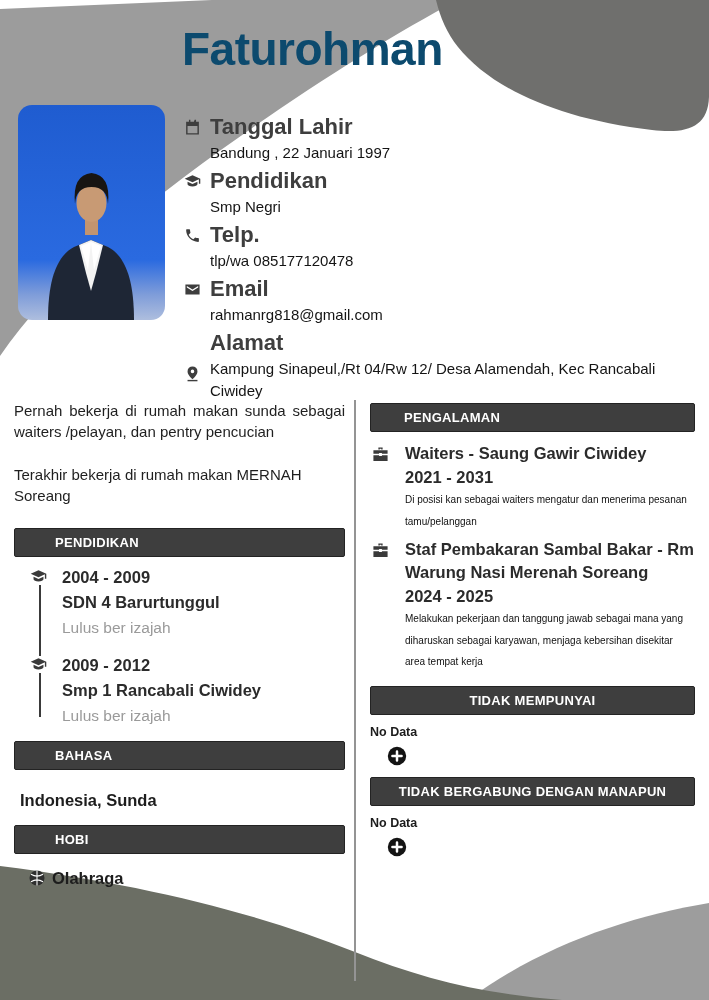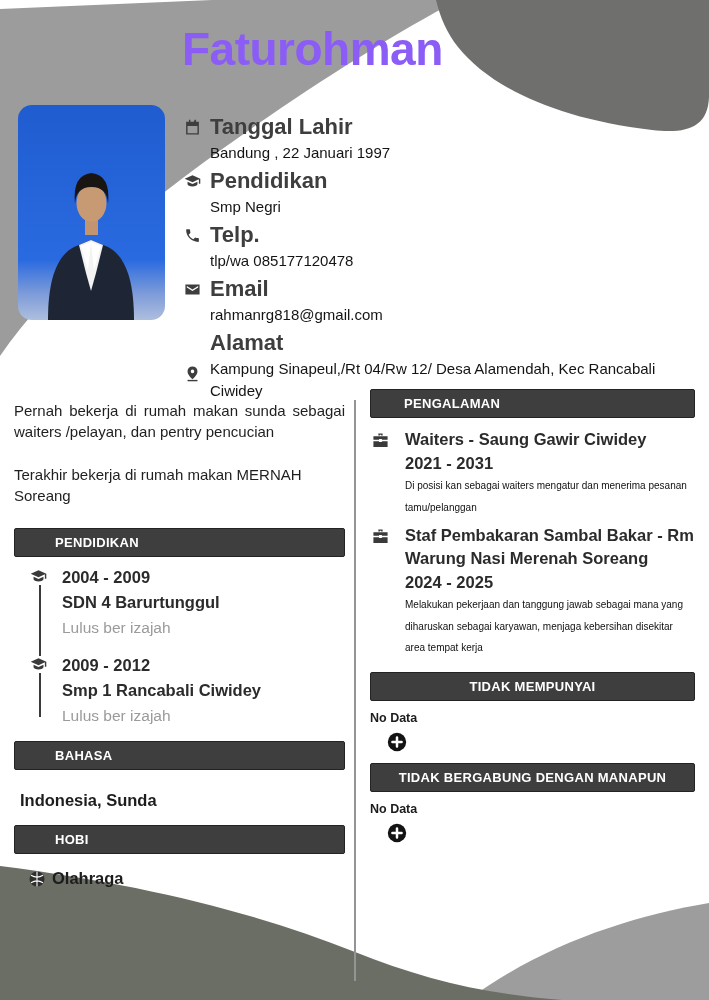--- a/index.html
+++ b/index.html
@@ -8,42 +8,42 @@
     background:#ffffff;overflow:hidden;
     font-family:"Liberation Sans","DejaVu Sans",sans-serif;
     color:#141414;
   }
   svg.bg{position:absolute;inset:0;z-index:0;}
   .content{position:absolute;inset:0;z-index:2;}
 
   
   .cv-name{
     position:absolute;left:182px;top:22px;
-    font-size:46px;font-weight:800;letter-spacing:-.5px;color:#8b5cf6;
+    font-size:46px;font-weight:800;letter-spacing:-.5px;color:#0c4a6e;
     white-space:nowrap;
   }
 
   
   .photo{
     position:absolute;left:18px;top:105px;width:147px;height:215px;
     border-radius:14px;overflow:hidden;
   }
   .photo svg{display:block;}
 
   
   .contact{position:absolute;left:210px;top:112px;width:494px;}
   .c-item{position:relative;}
   .c-icon{position:absolute;left:-26px;top:7px;width:17px;height:17px;color:#3e3e3e;}
   .c-item.addr .c-icon{top:37px;}
   .c-label{font-size:22px;font-weight:700;color:#3e3e3e;line-height:30px;}
   .c-value{font-size:15px;line-height:22px;color:#141414;margin-bottom:2px;max-width:494px;}
 
   
   .col-left{position:absolute;left:14px;top:400px;width:331px;}
-  .col-right{position:absolute;left:370px;top:389px;width:325px;}
+  .col-right{position:absolute;left:370px;top:403px;width:325px;}
   .divider{position:absolute;left:354px;top:400px;width:2px;height:581px;background:#949494;}
 
   .summary p{margin:0 0 22px;font-size:15px;line-height:21px;color:#1f1f1f;}
   .summary p.just{text-align:justify;}
 
   .bar{
     height:29px;background:#3e3e3e;border:1px solid #232323;border-radius:2px;
     color:#fff;font-size:13px;font-weight:700;letter-spacing:.3px;
     display:flex;align-items:center;padding-left:40px;box-sizing:border-box;
   }
@@ -54,21 +54,21 @@
   .edu{position:relative;margin-top:8px;}
   .edu .rail{position:absolute;left:25px;top:14px;width:2px;height:138px;background:#3a3a3a;}
   .edu-entry{position:relative;padding-left:48px;margin-bottom:13px;}
   .edu-icon{position:absolute;left:13px;top:3px;width:23px;height:17px;color:#3a3a3a;background:#fff;}
   .edu-period,.edu-school{font-size:16.5px;font-weight:700;line-height:25px;color:#2b2b2b;}
   .edu-note{font-size:15.5px;line-height:25px;color:#9a9a9a;}
 
   .lang-bar{margin-top:6px;}
   .lang-value{margin:18px 0 0 6px;font-size:16.5px;font-weight:700;color:#1d1d1d;line-height:25px;}
   .hobby-bar{margin-top:12px;}
-  .hobby-row{display:flex;align-items:flex-end;gap:6px;margin:15px 0 0 14px;}
+  .hobby-row{display:flex;align-items:flex-start;gap:6px;margin:15px 0 0 14px;}
   .hobby-icon{width:18px;height:18px;color:#2f2f2f;flex:none;}
   .hobby-label{font-size:16.5px;font-weight:700;color:#1d1d1d;}
 
   
   .exp{margin-top:10px;}
   .exp-entry{position:relative;padding-left:35px;margin-bottom:6px;}
   .exp-icon{position:absolute;left:1px;top:4px;width:19px;height:17px;color:#3a3a3a;}
   .exp-title,.exp-period{font-size:16.5px;font-weight:700;line-height:23px;color:#2b2b2b;}
   .exp-period{margin-top:1px;}
   .exp-desc{font-size:10px;line-height:21.5px;color:#101010;}

